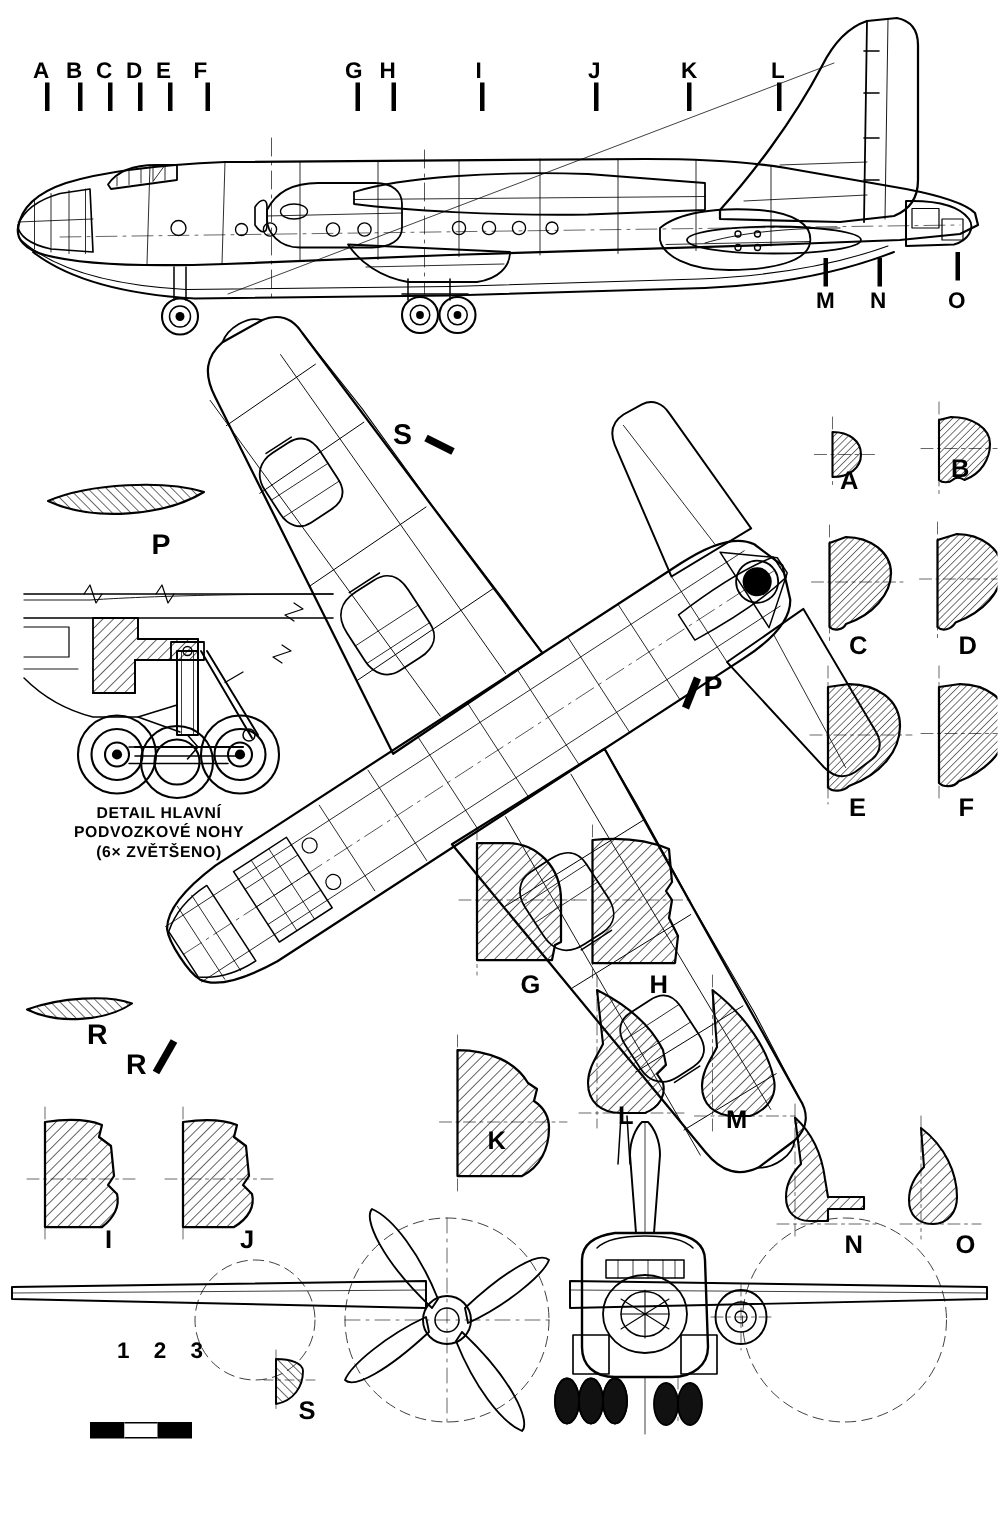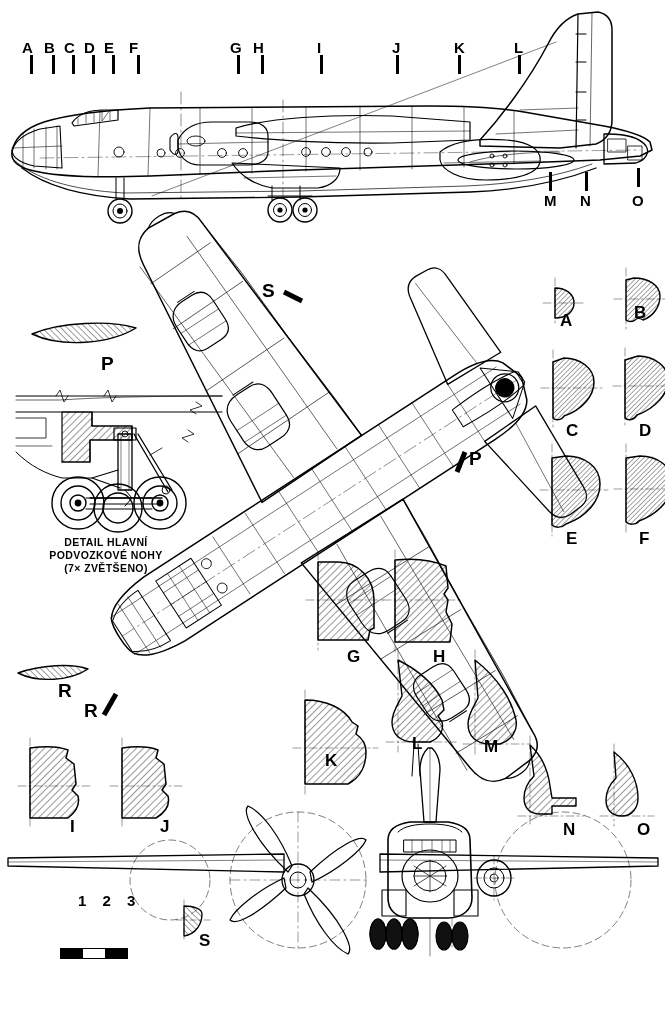--- a/index.html
+++ b/index.html
@@ -505,21 +505,21 @@
   <span class="lbl xs-letter" style="left:199px;top:932px;font-size:17px">S</span>
 
   <span class="lbl xs-letter" style="left:262px;top:281px;font-size:19px">S</span>
   <span class="lbl xs-letter" style="left:469px;top:449px;font-size:19px">P</span>
   <span class="lbl xs-letter" style="left:84px;top:701px;font-size:19px">R</span>
 </div>
 
 <div style="position:absolute;left:6px;top:536px;width:200px;text-align:center;">
   <div class="caption" style="position:static">DETAIL  HLAVNÍ</div>
   <div class="caption" style="position:static">PODVOZKOVÉ  NOHY</div>
-  <div class="caption" style="position:static">(7× ZVĚTŠENO)</div>
+  <div class="caption" style="position:static">(6× ZVĚTŠENO)</div>
 </div>
 
 <div>
   <span class="scalenums" style="left:78px;top:892px">1 2 3</span>
   <div style="position:absolute;left:60px;top:948px;width:68px;height:11px;display:flex;border:0;">
     <div style="flex:1;background:#000"></div>
     <div style="flex:1;background:#fff;border-top:1px solid #000;border-bottom:1px solid #000"></div>
     <div style="flex:1;background:#000"></div>
   </div>
 </div>

